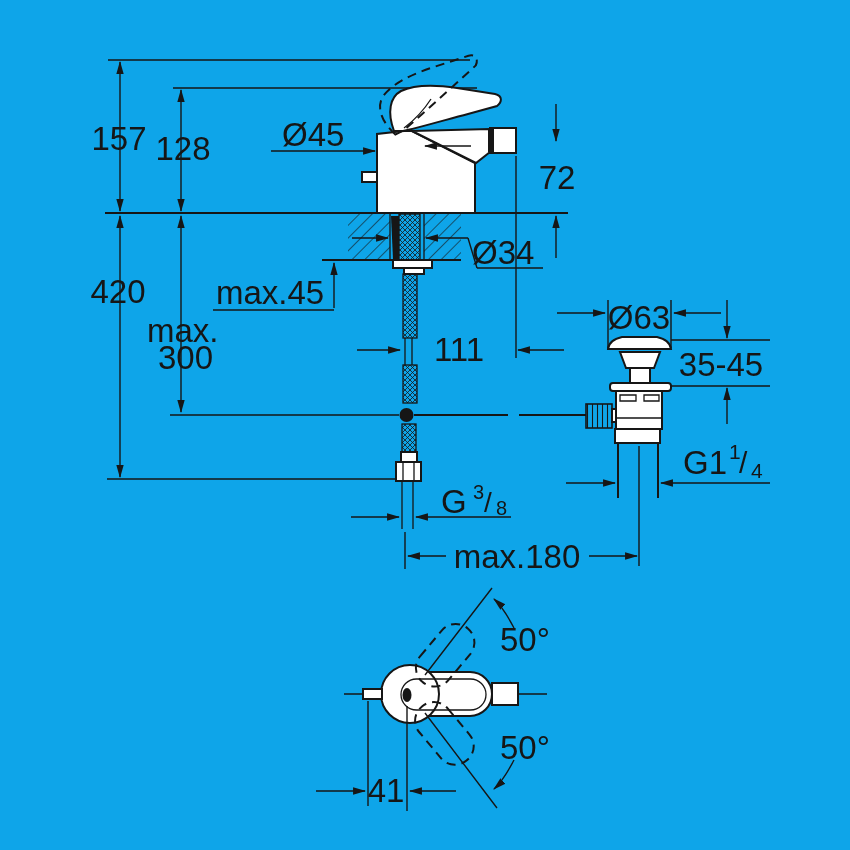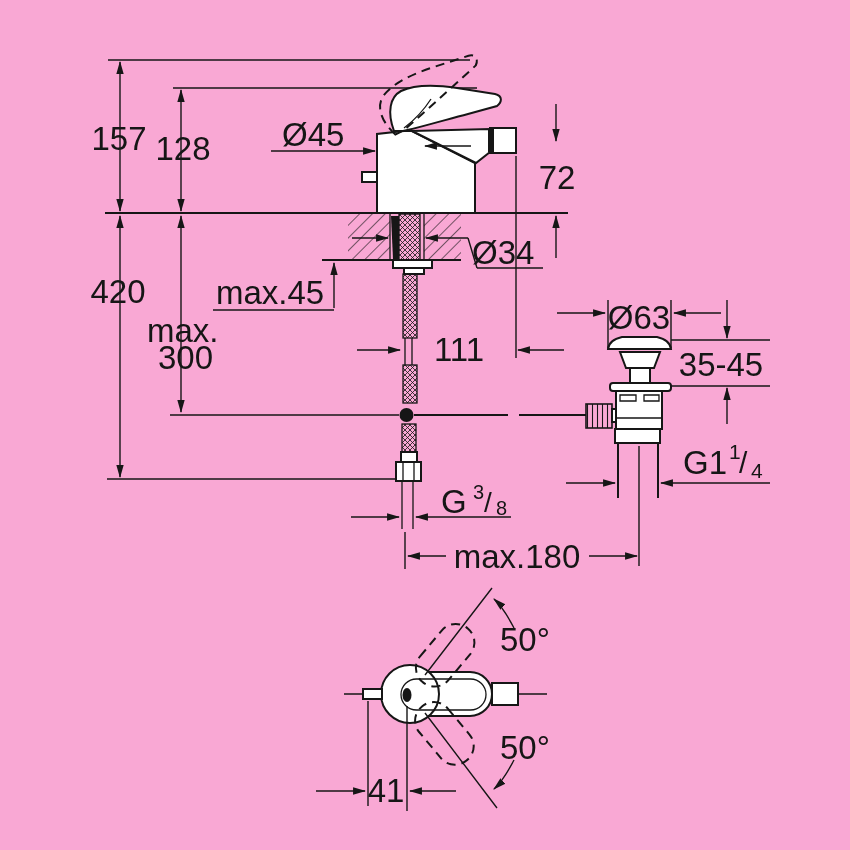--- a/index.html
+++ b/index.html
@@ -1,16 +1,16 @@
 <!DOCTYPE html>
 <html><head>
 <meta charset="utf-8">
 <style>
   html,body{margin:0;padding:0;background:#fff;}
-  .stage{width:850px;height:850px;background:#f9a8d4;position:relative;overflow:hidden;}
+  .stage{width:850px;height:850px;background:#0ea5e9;position:relative;overflow:hidden;}
   svg{display:block;}
   svg text{font-family:"Liberation Sans","DejaVu Sans",sans-serif;fill:#161616;}
   .t33{font-size:33px;}
   .ln{stroke:#161616;stroke-width:2;fill:none;}
   .thin{stroke:#161616;stroke-width:1.3;fill:none;}
   .dim{stroke:#161616;stroke-width:1.4;fill:none;}
   .dash{stroke-dasharray:9 6;}
   .white{fill:#fff;}
   .inkfill{fill:#161616;stroke:none;}
 </style>

